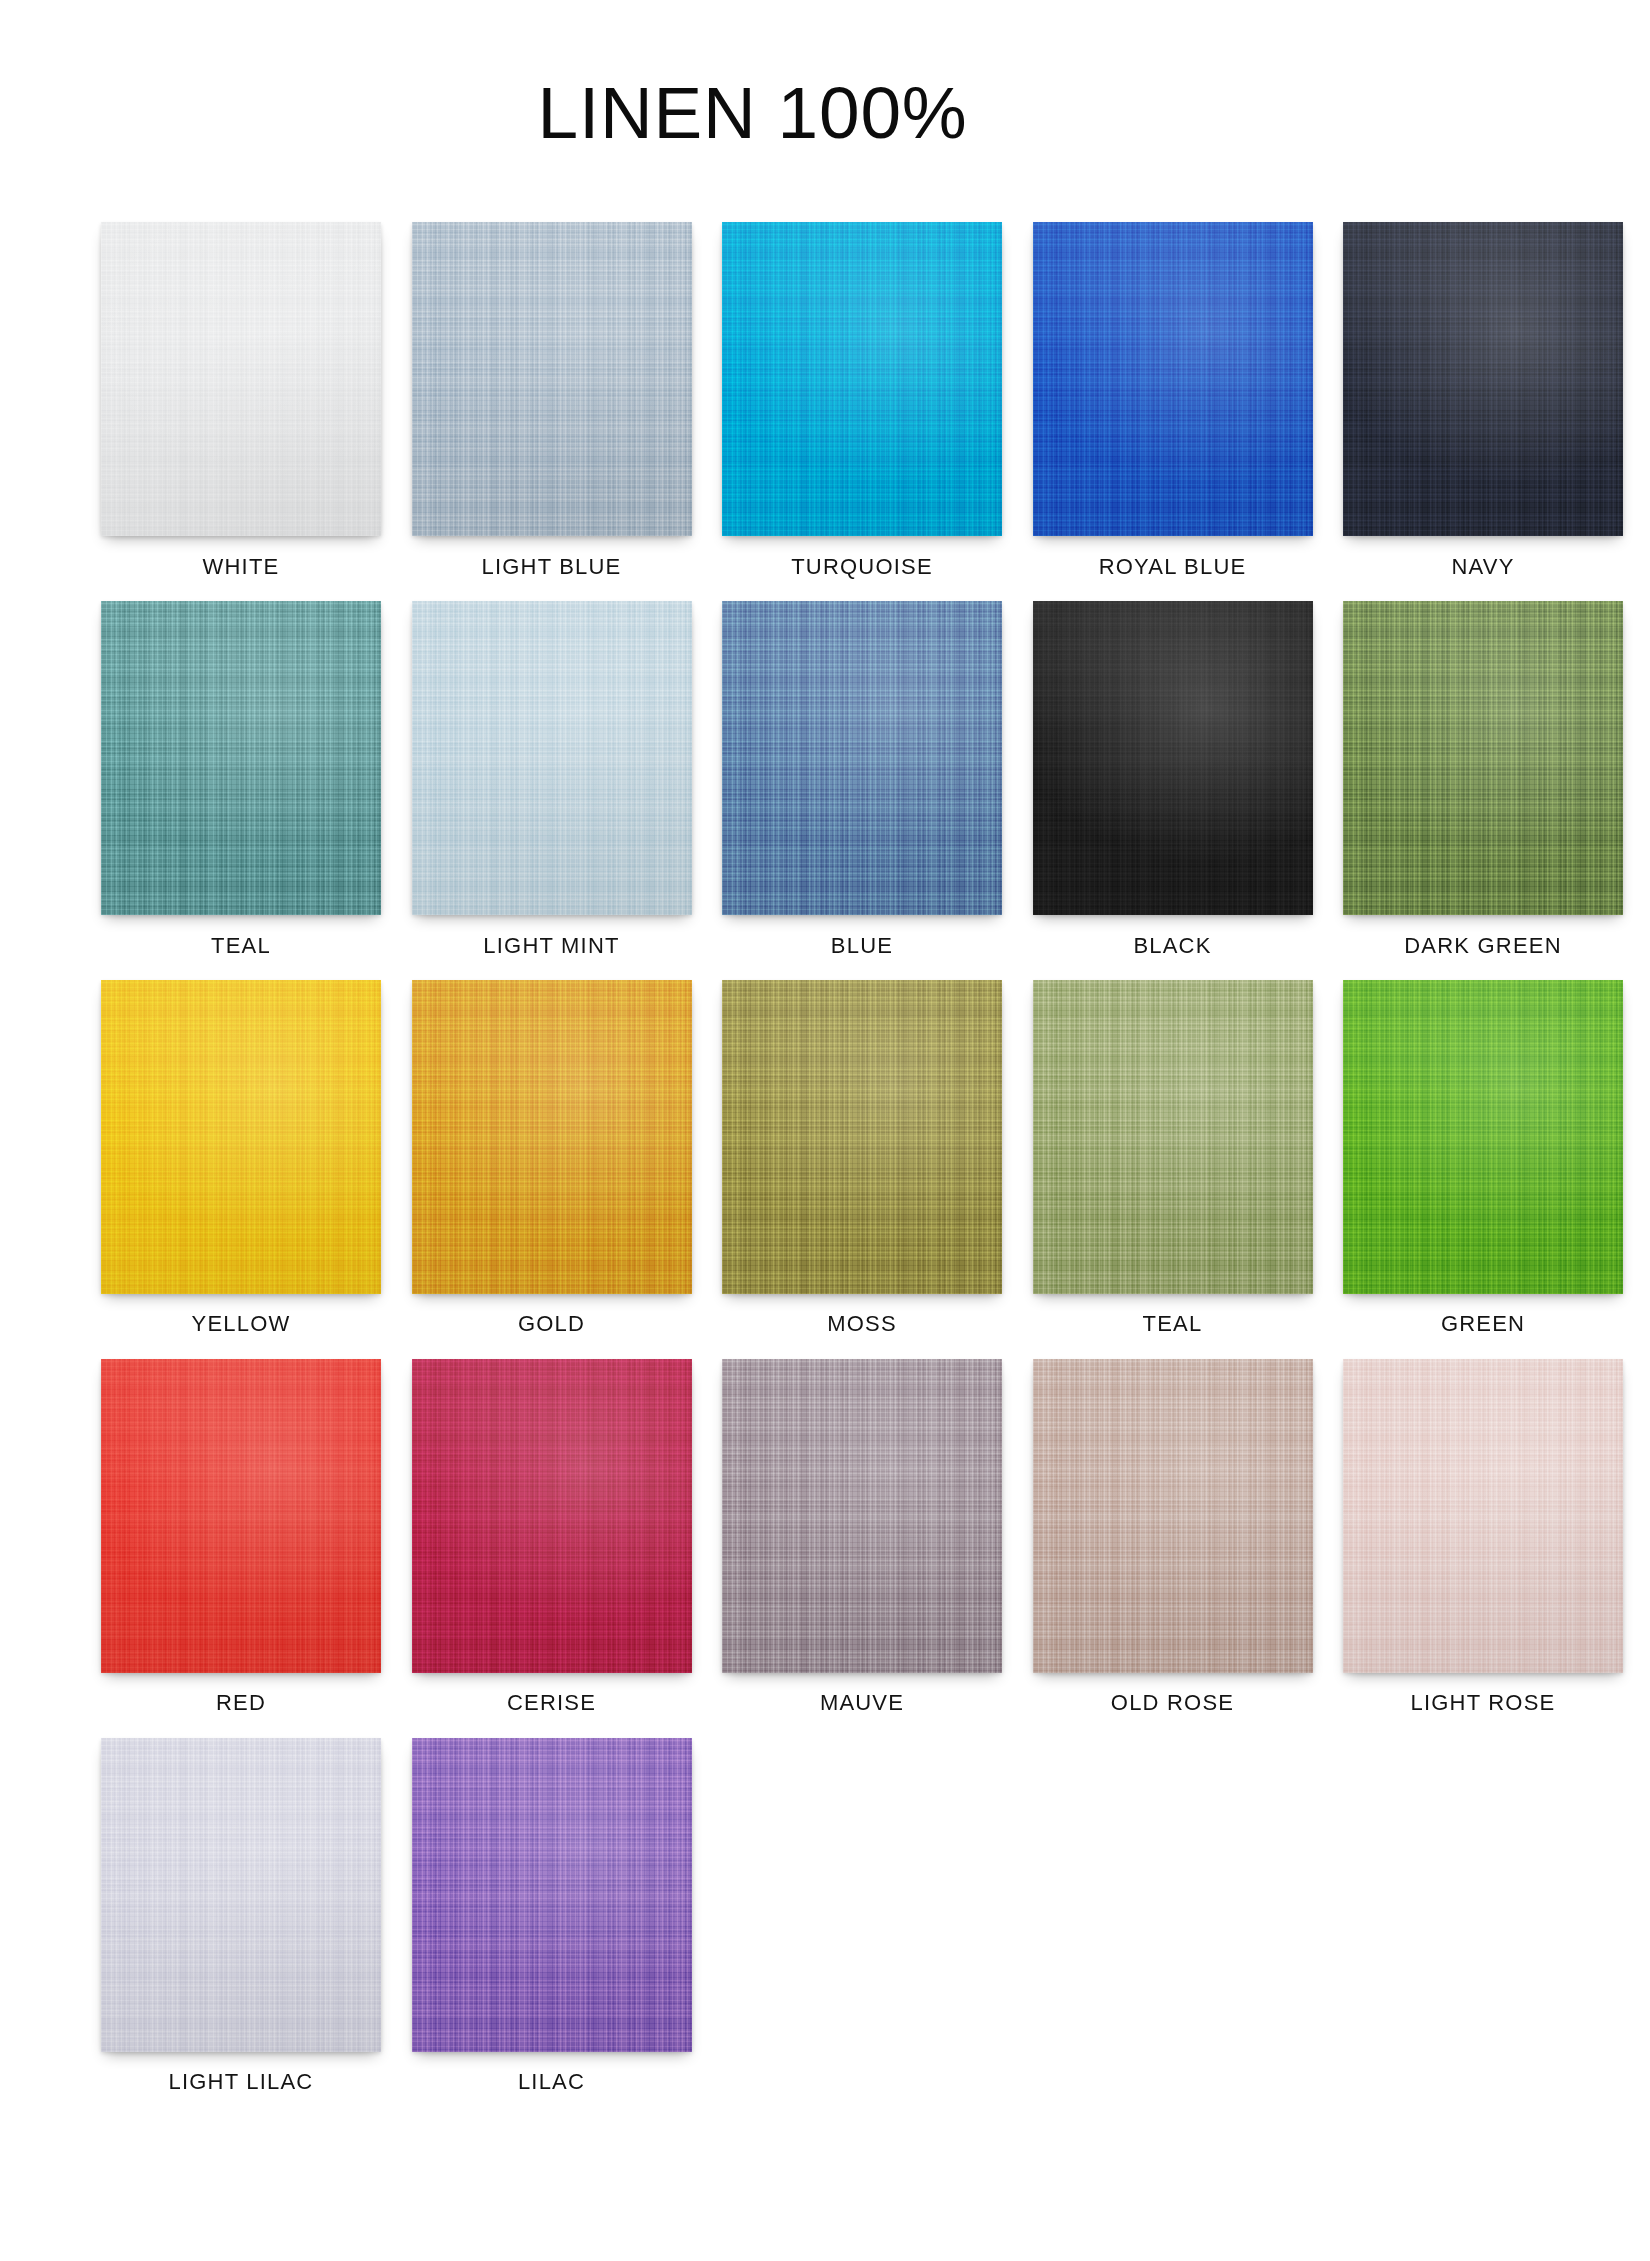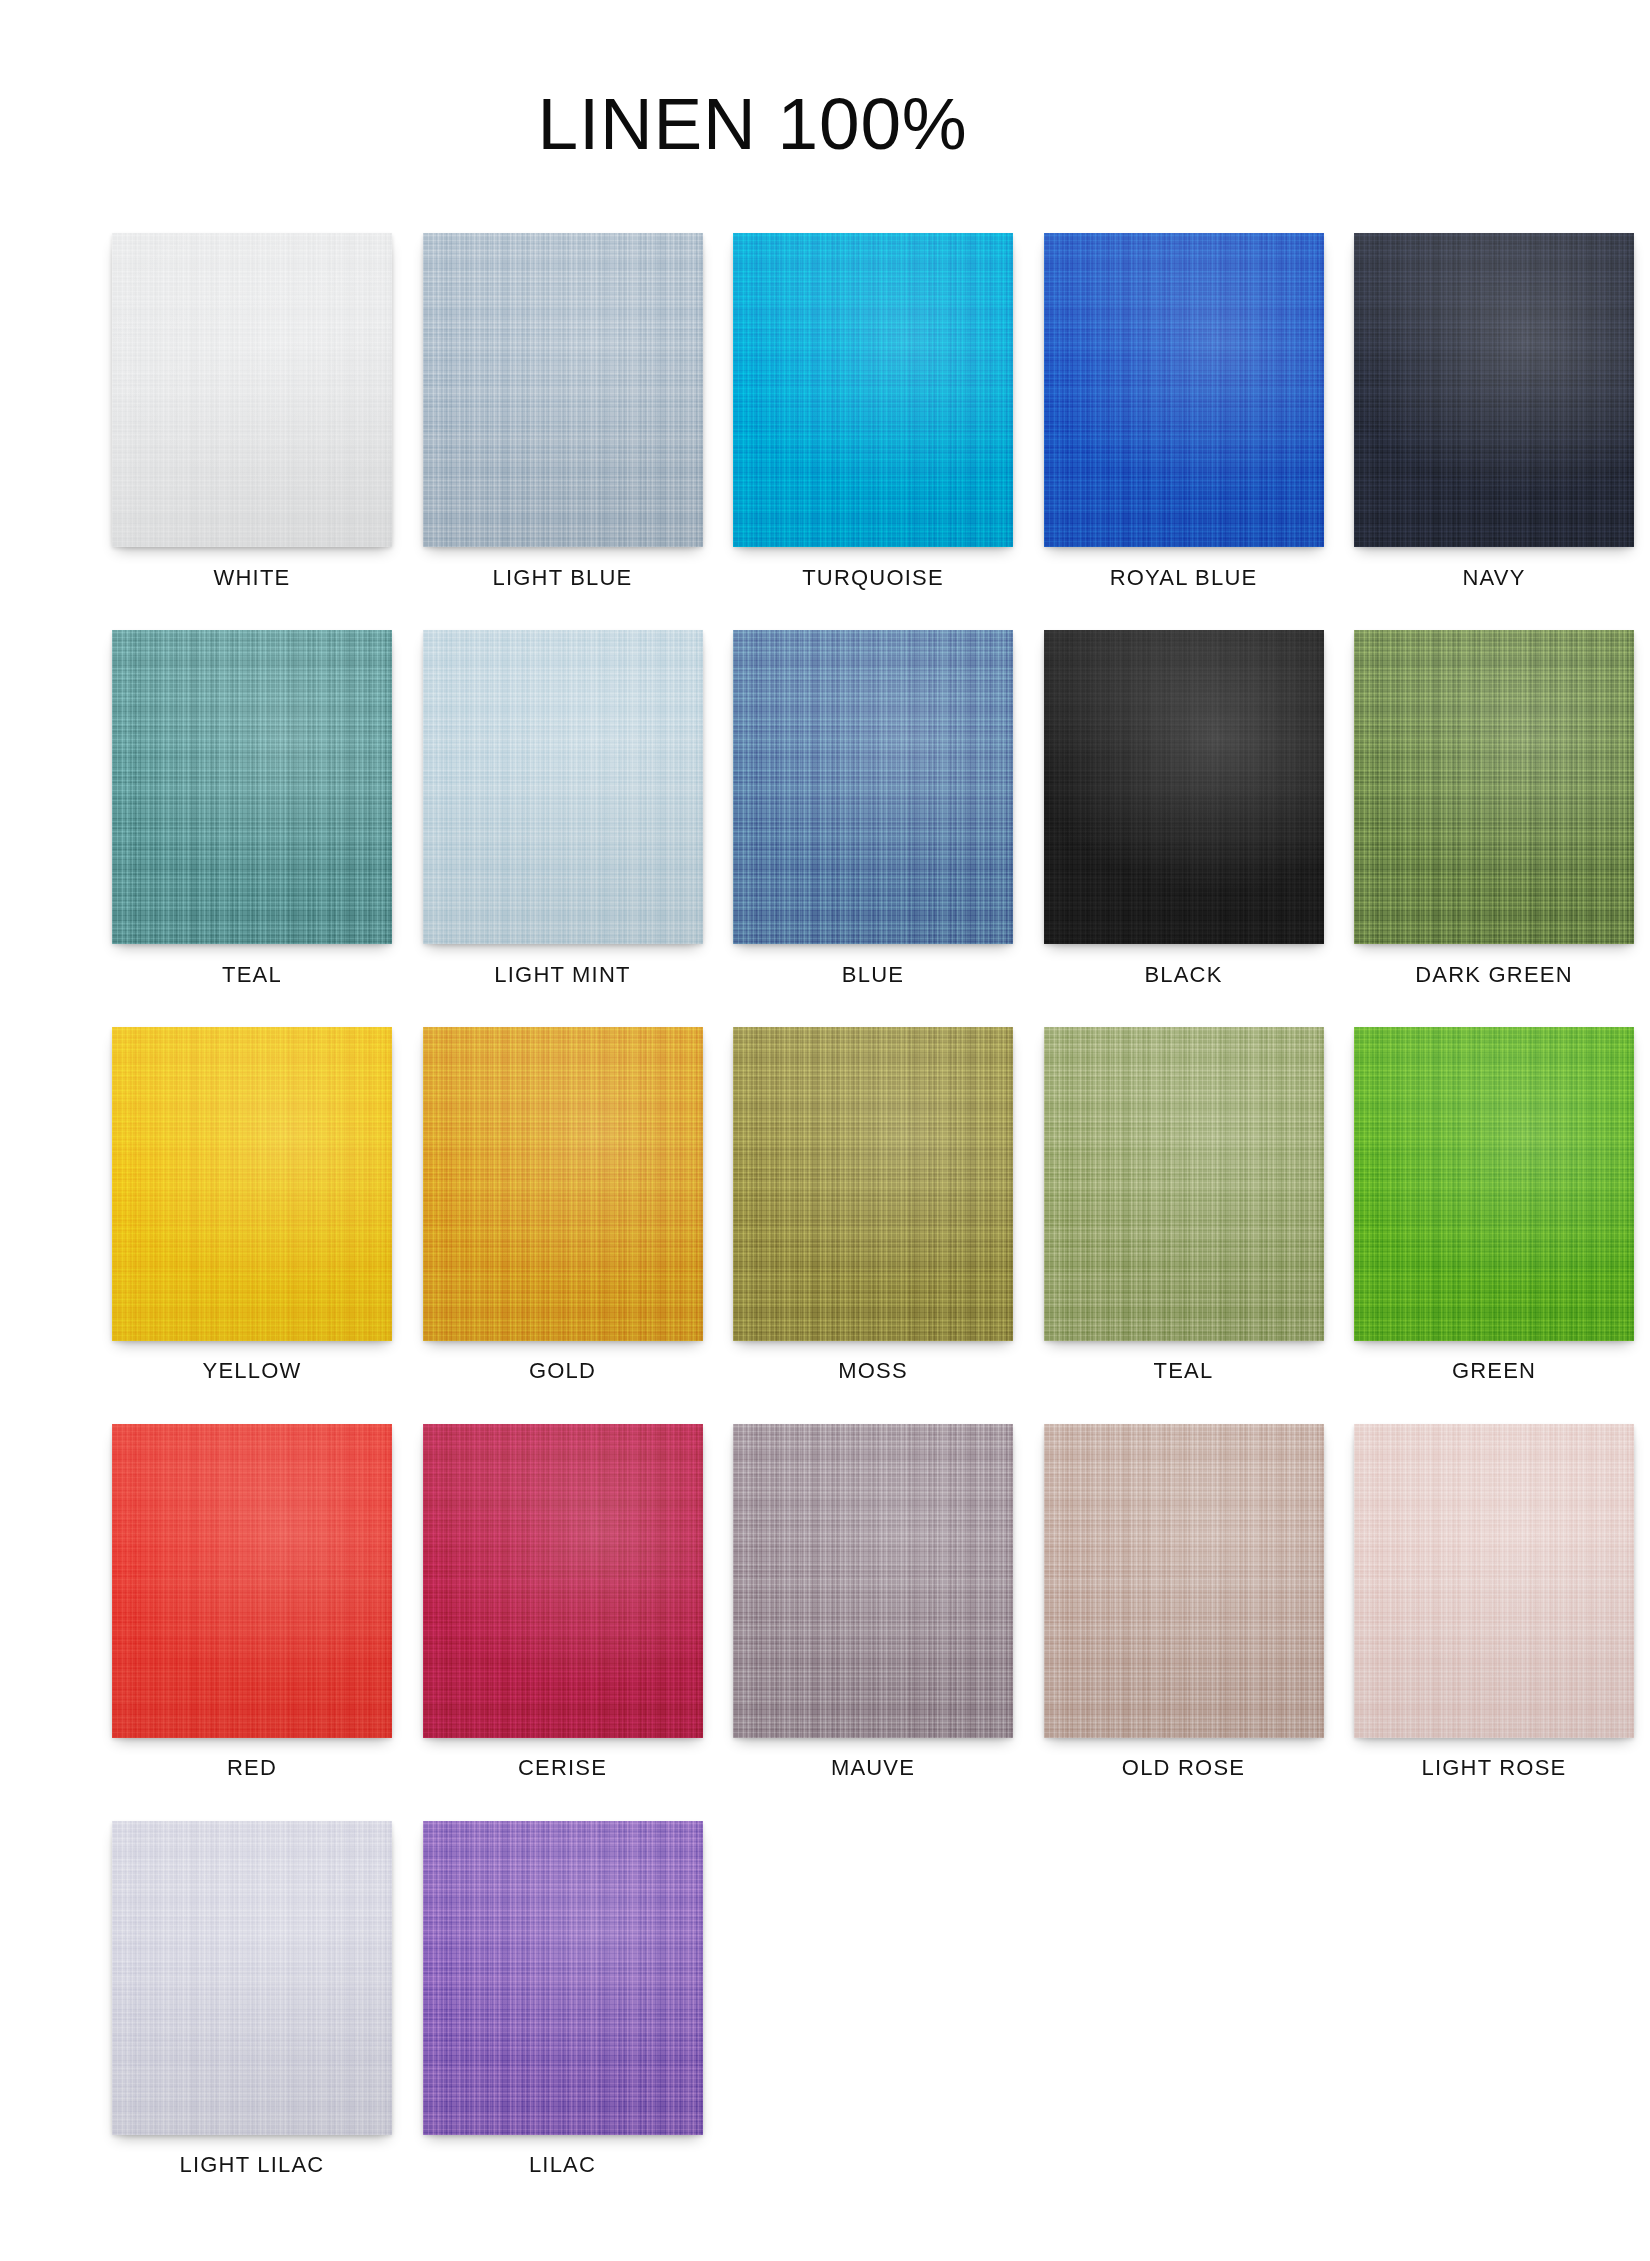--- a/index.html
+++ b/index.html
@@ -14,21 +14,21 @@
     font-family: "Liberation Sans", "DejaVu Sans", sans-serif;
     color: #111111;
     overflow: hidden;
     position: relative;
   }
 
   .page {
     width: 1505px;
     height: 2261px;
     box-sizing: border-box;
-    padding: 12px;
+    padding: 1px;
     position: relative;
   }
 
   
   .title-wrap {
     width: 100%;
     text-align: center;
     padding-top: 75px;
     padding-bottom: 0;
   }
@@ -41,21 +41,21 @@
     line-height: 1;
     margin: 0;
   }
 
   
   .swatch-grid {
     margin-top: 73px;
     padding: 0 92px 0 100px;
     display: flex;
     flex-direction: column;
-    gap: 40px;
+    gap: 22px;
   }
   .swatch-row {
     display: flex;
     flex-direction: row;
     gap: 30.5px;
     justify-content: flex-start;
   }
   .swatch-cell {
     width: 280px;
     display: flex;

